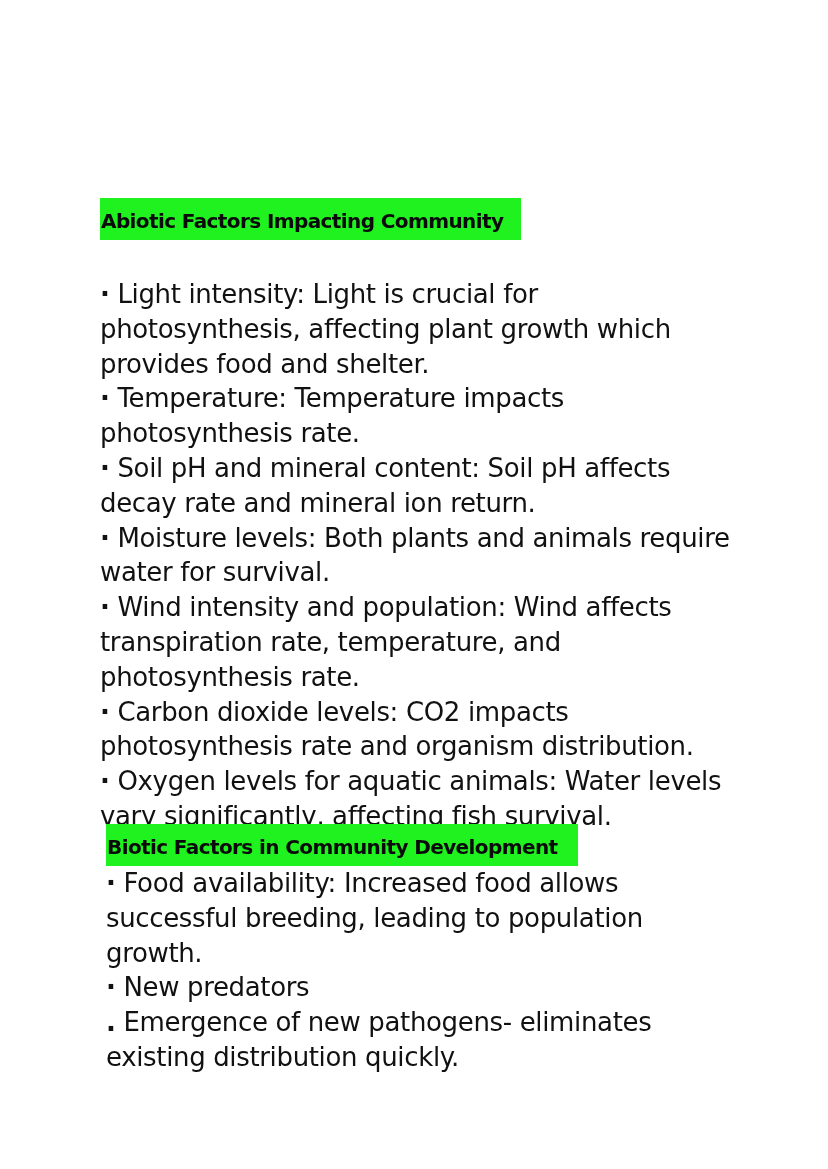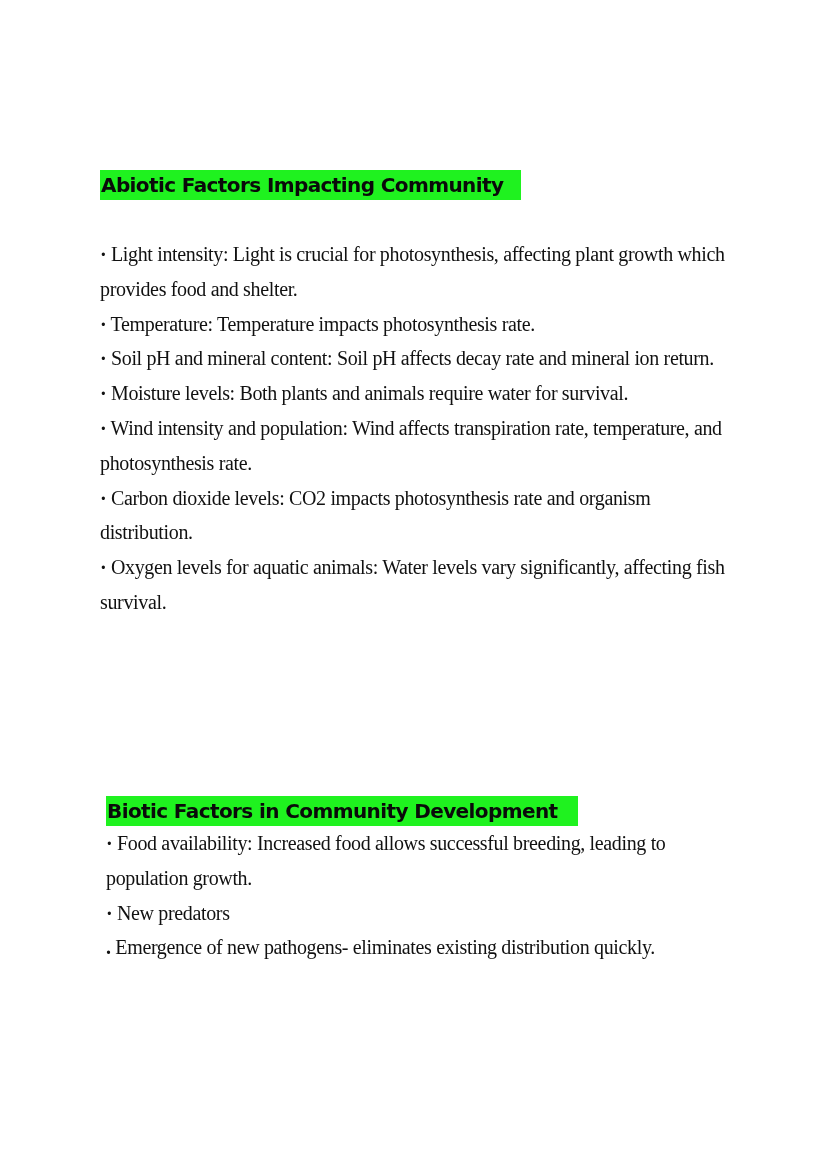--- a/index.html
+++ b/index.html
@@ -22,38 +22,38 @@
       width: 640px;
     }
     .heading {
       display: inline-block;
       background: #1ff21f;
       font-family: "DejaVu Sans", sans-serif;
       font-weight: bold;
       font-size: 20px;
       letter-spacing: -0.6px;
       line-height: 30px;
-      height: 30px;
-      padding: 0 1px;
+      height: 42px;
+      padding: 8px 1px;
       color: #0a0a0a;
       white-space: nowrap;
+      margin-top: 28px;
     }
     .section-abiotic .heading { width: 421px; box-sizing: border-box; }
     .section-biotic .heading { width: 472px; box-sizing: border-box; }
     .list {
       margin: 0;
       padding: 0;
       list-style: none;
     }
     .item {
-      font-size: 20px;
+      font-size: 26px;
       line-height: 34.8px;
       letter-spacing: -0.35px;
       color: #111111;
-      font-family: Liberation Serif, serif;
     }
     .bullet {
       font-weight: bold;
     }
     .section-abiotic .list { margin-top: 37px; }
     .section-biotic { position: absolute; top: 626px; left: 6px; width: 640px; }
     .section-biotic .list { }
   </style>
 </head>
 <body>

